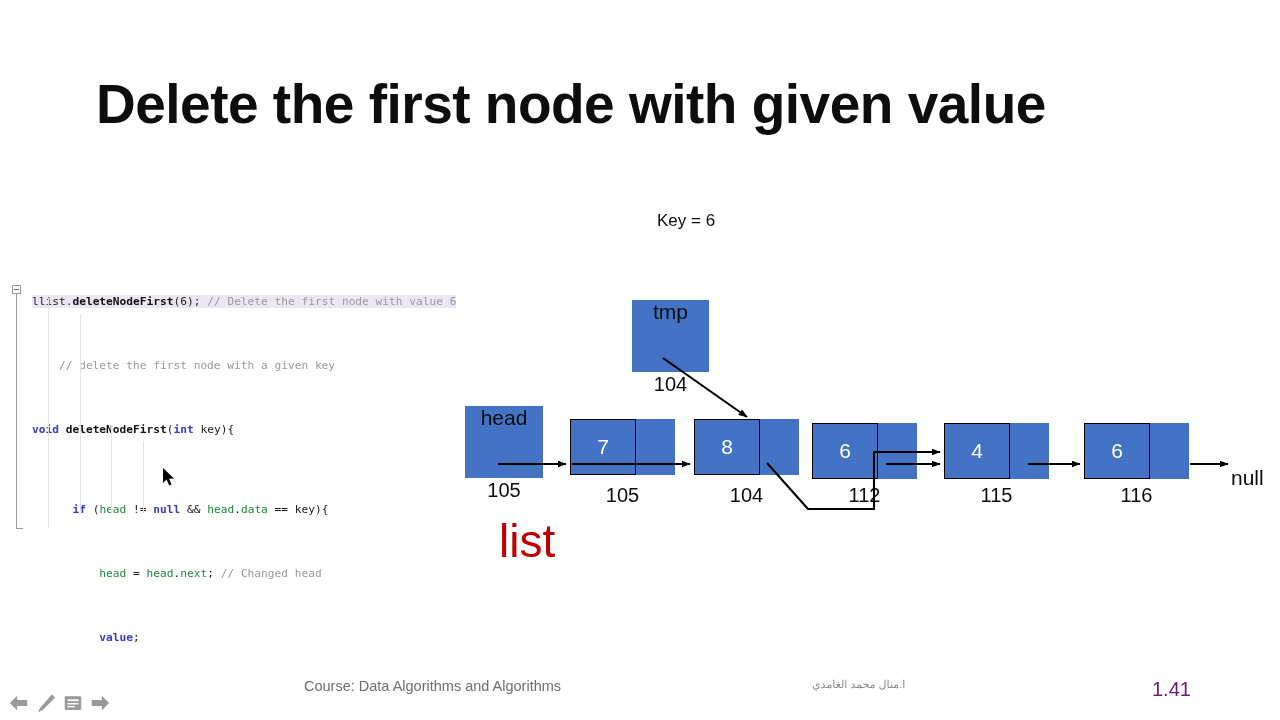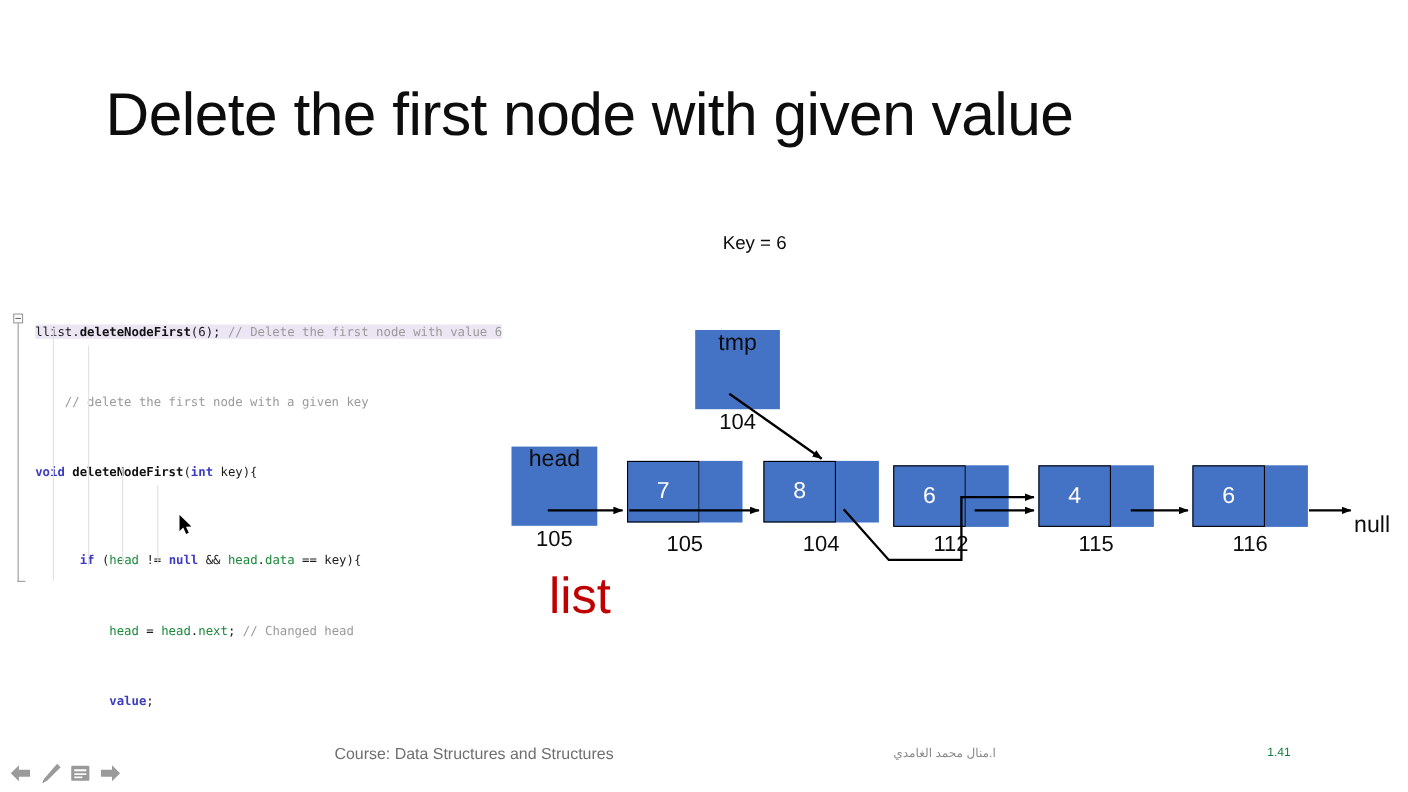--- a/index.html
+++ b/index.html
@@ -17,21 +17,21 @@
     color: #000000;
   }
 
   
   #slide-title {
     position: absolute;
     left: 96px;
     top: 72px;
     font-family: "Liberation Sans", sans-serif;
     font-size: 55px;
-    font-weight: 400;
+    font-weight: 700;
     letter-spacing: -0.5px;
     color: #0d0d0d;
     white-space: nowrap;
   }
 
   
   #code-panel {
     position: absolute;
     left: 14px;
     top: 246px;
@@ -194,22 +194,22 @@
     top: 678px;
     font-size: 11px;
     color: #8a8a8a;
     direction: rtl;
     white-space: nowrap;
   }
   #footer-page {
     position: absolute;
     left: 1152px;
     top: 678px;
-    font-size: 11px;
-    color: #15803d;
+    font-size: 20px;
+    color: #701a75;
     white-space: nowrap;
   }
 
   
   #nav-toolbar {
     position: absolute;
     left: 8px;
     top: 692px;
     display: flex;
     align-items: center;
@@ -345,21 +345,21 @@
 
   <polyline points="767,463 808,509 874,509 874,452 940,452" fill="none" stroke="#000000" stroke-width="2.1" marker-end="url(#ah)"></polyline>
 
   <line x1="886" y1="464" x2="940" y2="464" stroke="#000000" stroke-width="2.1" marker-end="url(#ah)"></line>
 
   <line x1="1028" y1="464" x2="1080" y2="464" stroke="#000000" stroke-width="2.1" marker-end="url(#ah)"></line>
 
   <line x1="1190" y1="464" x2="1228" y2="464" stroke="#000000" stroke-width="2.1" marker-end="url(#ah)"></line>
 </svg>
 
-<div id="footer-course">Course: Data Structures and Structures</div>
+<div id="footer-course">Course: Data Algorithms and Algorithms</div>
 <div id="footer-author">ا.منال محمد الغامدي</div>
 <div id="footer-page">1.41</div>
 
 <div id="nav-toolbar">
   <svg class="nav-icon" viewBox="0 0 24 24">
     <polygon points="2,12 10,4 10,8.6 21,8.6 21,15.4 10,15.4 10,20" fill="#9a9a9a"></polygon>
   </svg>
   <svg class="nav-icon" viewBox="0 0 24 24">
     <polygon points="18.5,2.5 22,6 8.5,19.5 4,21.5 6,17" fill="#9a9a9a"></polygon>
     <polygon points="4,21.5 6,17 5.2,21" fill="#6f6f6f"></polygon>

